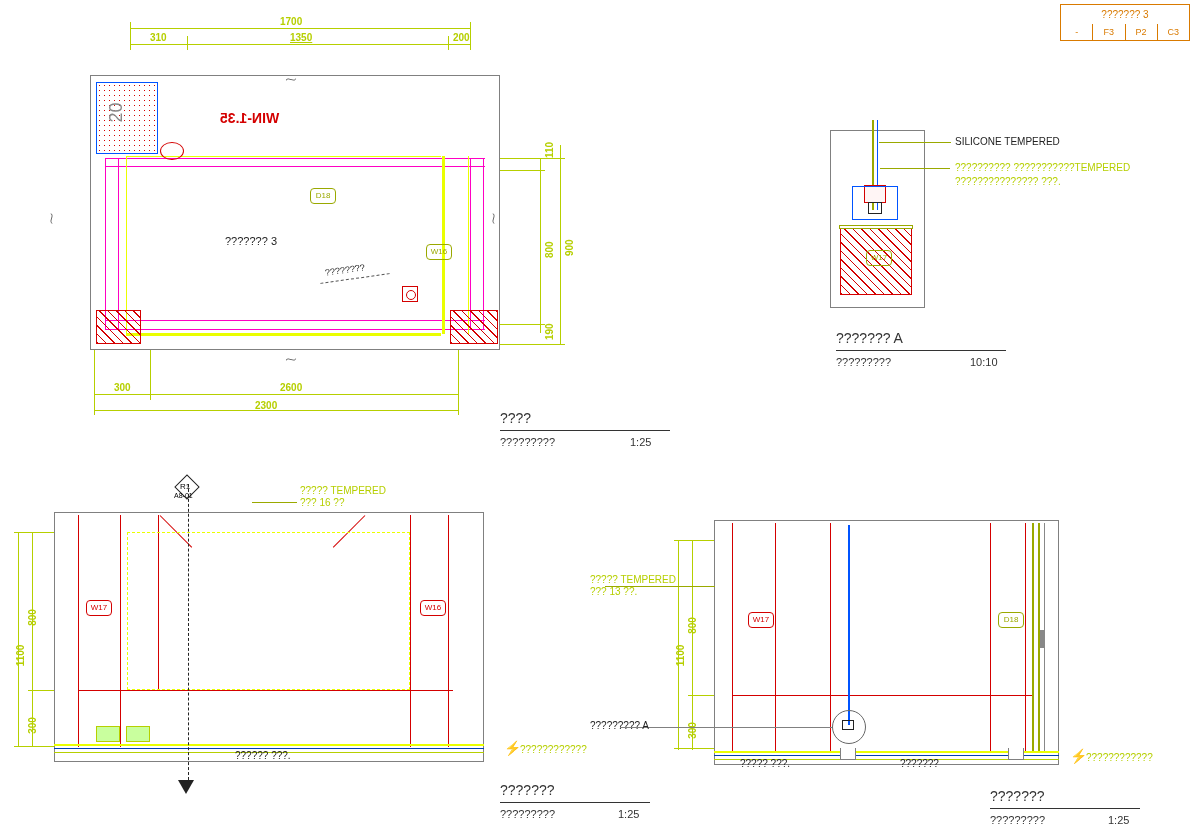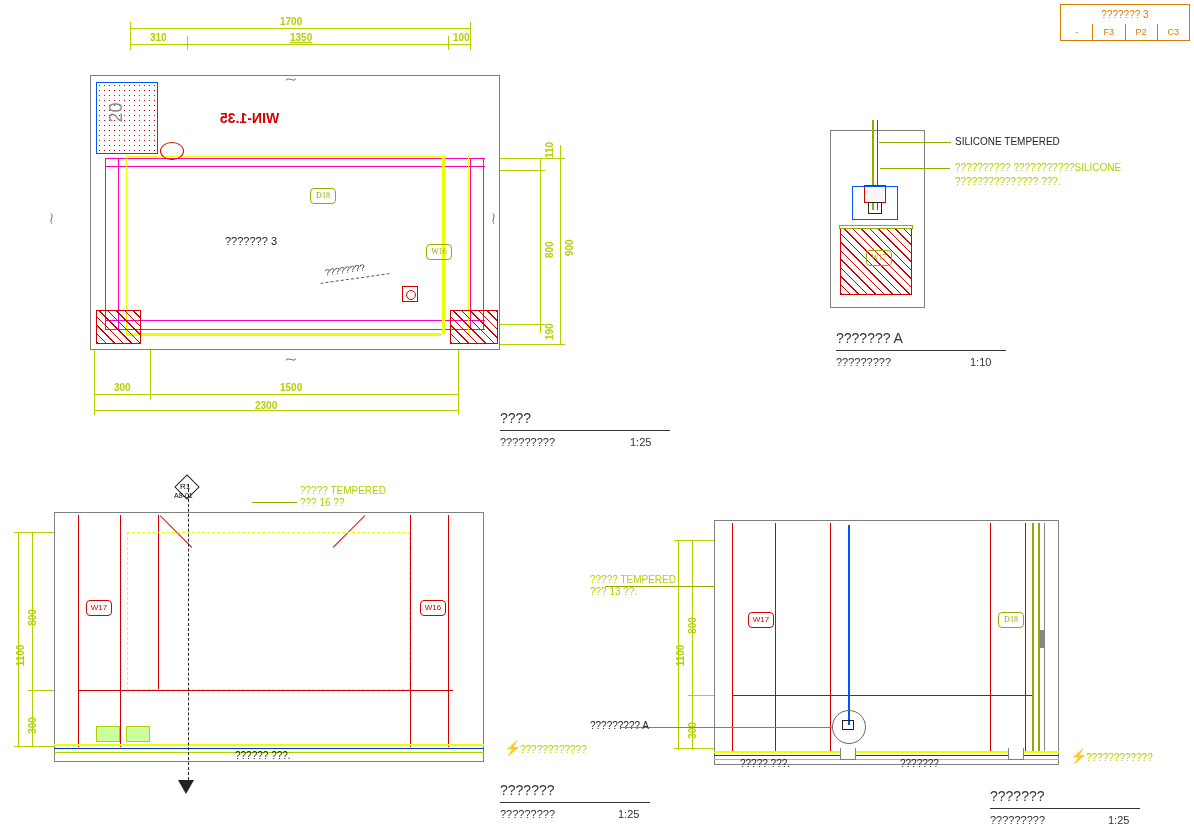--- a/index.html
+++ b/index.html
@@ -82,21 +82,21 @@
   .hex {
     position: absolute;
     width: 24px;
     height: 14px;
     border: 1px solid;
     border-radius: 4px;
     font-size: 8px;
     text-align: center;
     line-height: 14px;
   }
-  .hex-olive { border-color: #9aa900; color: #9aa900; font-family: Liberation Serif, serif; }
+  .hex-olive { border-color: #9aa900; color: #9aa900; }
   .hex-red { border-color: #d40000; color: #d40000; }
   .dashline-v {
     position: absolute;
     width: 0;
     border-left: 1px dashed #222;
   }
   .chainline-h {
     position: absolute;
     height: 0;
     border-top: 1px dashed #555;
@@ -133,21 +133,21 @@
   </div>
 </div>
 
 <div class="abs" style="left:30px;top:10px;width:560px;height:430px;">
 
   <div class="dimline line-h" style="left:100px;top:18px;width:340px;"></div>
   <span class="abs dim" style="left:250px;top:6px;">1700</span>
   <div class="dimline line-h" style="left:100px;top:34px;width:340px;"></div>
   <span class="abs dim" style="left:120px;top:22px;">310</span>
   <span class="abs dim" style="left:260px;top:22px;text-decoration:underline;">1350</span>
-  <span class="abs dim" style="left:423px;top:22px;">100</span>
+  <span class="abs dim" style="left:423px;top:22px;">200</span>
   <div class="line-v green" style="left:100px;top:12px;height:28px;"></div>
   <div class="line-v green" style="left:157px;top:26px;height:14px;"></div>
   <div class="line-v green" style="left:418px;top:26px;height:14px;"></div>
   <div class="line-v green" style="left:440px;top:12px;height:28px;"></div>
 
   <div class="rect bord-gray" style="left:60px;top:65px;width:410px;height:275px;"></div>
 
   <div class="line-h magenta" style="left:75px;top:148px;width:380px;"></div>
   <div class="line-h magenta" style="left:75px;top:156px;width:380px;"></div>
   <div class="line-h magenta" style="left:75px;top:310px;width:380px;"></div>
@@ -193,21 +193,21 @@
   <span class="abs dim" style="left:514px;top:248px;transform:rotate(-90deg);transform-origin:left top;">800</span>
   <span class="abs dim" style="left:534px;top:246px;transform:rotate(-90deg);transform-origin:left top;">900</span>
   <span class="abs dim" style="left:514px;top:330px;transform:rotate(-90deg);transform-origin:left top;">190</span>
 
   <div class="line-h green" style="left:64px;top:384px;width:365px;"></div>
   <div class="line-h green" style="left:64px;top:400px;width:365px;"></div>
   <div class="line-v green" style="left:64px;top:340px;height:65px;"></div>
   <div class="line-v green" style="left:120px;top:340px;height:50px;"></div>
   <div class="line-v green" style="left:428px;top:340px;height:65px;"></div>
   <span class="abs dim" style="left:84px;top:372px;">300</span>
-  <span class="abs dim" style="left:250px;top:372px;">1500</span>
+  <span class="abs dim" style="left:250px;top:372px;">2600</span>
   <span class="abs dim" style="left:225px;top:390px;">2300</span>
 
   <div class="abs" style="left:255px;top:60px;font-size:12px;color:#555;">⁓</div>
   <div class="abs" style="left:255px;top:340px;font-size:12px;color:#555;">⁓</div>
   <div class="abs" style="left:16px;top:200px;font-size:12px;color:#555;transform:rotate(90deg);">⁓</div>
   <div class="abs" style="left:458px;top:200px;font-size:12px;color:#555;transform:rotate(90deg);">⁓</div>
 
   <span class="abs title" style="left:470px;top:400px;font-size:14px;">????</span>
   <div class="abs hr-dark" style="left:470px;top:420px;width:170px;"></div>
   <span class="abs scale" style="left:470px;top:426px;">?????????</span>
@@ -224,29 +224,29 @@
   <div class="rect" style="left:34px;top:55px;width:22px;height:18px;border:1px solid #d40000;background:#fff5f5;"></div>
   <div class="rect" style="left:38px;top:72px;width:14px;height:12px;border:1px solid #222;"></div>
 
   <div class="rect hatch-red" style="left:10px;top:95px;width:72px;height:70px;border:1px solid #d40000;"></div>
   <div class="hex hex-olive" style="left:36px;top:120px;">W17</div>
   <div class="rect" style="left:9px;top:95px;width:74px;height:4px;background:#fff;border:1px solid #9aa900;"></div>
 
   <div class="line-h olive" style="left:49px;top:12px;width:72px;"></div>
   <span class="abs" style="left:125px;top:6px;font-size:10px;color:#222;">SILICONE TEMPERED</span>
   <div class="line-h olive" style="left:50px;top:38px;width:70px;"></div>
-  <span class="abs grntxt" style="left:125px;top:32px;">?????????? ???????????SILICONE</span>
+  <span class="abs grntxt" style="left:125px;top:32px;">?????????? ???????????TEMPERED</span>
   <span class="abs grntxt" style="left:125px;top:46px;">??????????????? ???.</span>
 
   <div class="rect" style="left:22px;top:56px;width:46px;height:34px;background-image:radial-gradient(#d40000 0.5px, transparent 0.5px);background-size:4px 4px;border:1px solid #0054ff;"></div>
 
   <span class="abs title" style="left:6px;top:200px;font-size:14px;">??????? A</span>
   <div class="abs hr-dark" style="left:6px;top:220px;width:170px;"></div>
   <span class="abs scale" style="left:6px;top:226px;">?????????</span>
-  <span class="abs scale" style="left:140px;top:226px;">1:10</span>
+  <span class="abs scale" style="left:140px;top:226px;">10:10</span>
 </div>
 
 <div class="abs" style="left:10px;top:490px;width:640px;height:340px;">
 
   <div class="line-v green" style="left:8px;top:42px;height:215px;"></div>
   <div class="line-v green" style="left:22px;top:42px;height:215px;"></div>
   <div class="line-h green" style="left:4px;top:42px;width:40px;"></div>
   <div class="line-h green" style="left:18px;top:200px;width:26px;"></div>
   <div class="line-h green" style="left:4px;top:256px;width:40px;"></div>
   <span class="abs dim" style="left:0px;top:160px;transform:rotate(-90deg);">1100</span>

